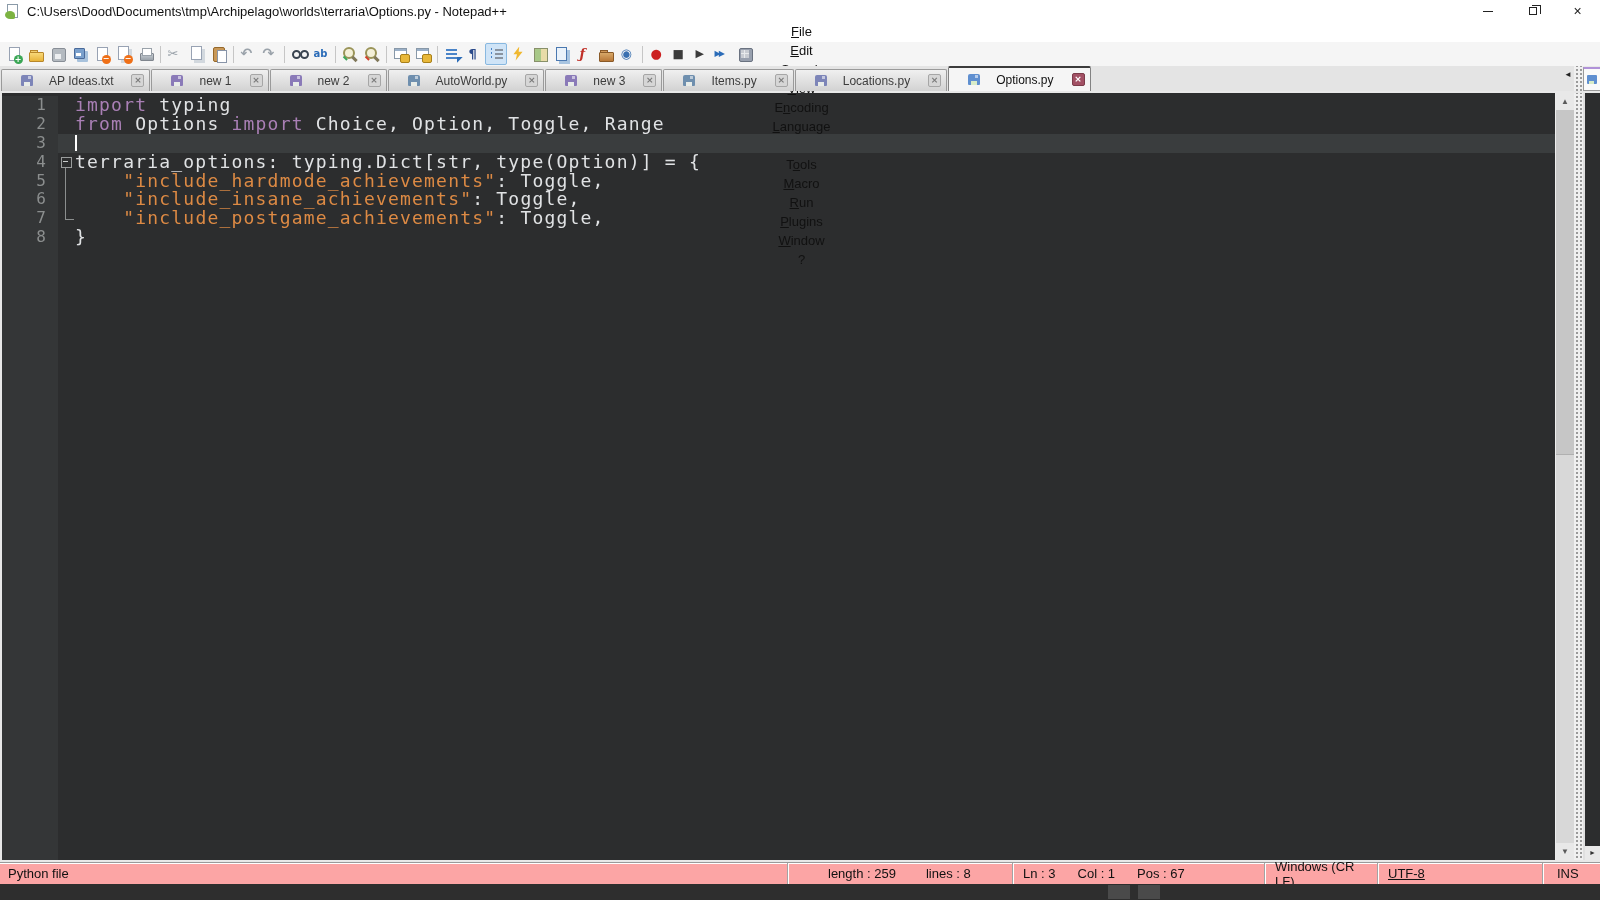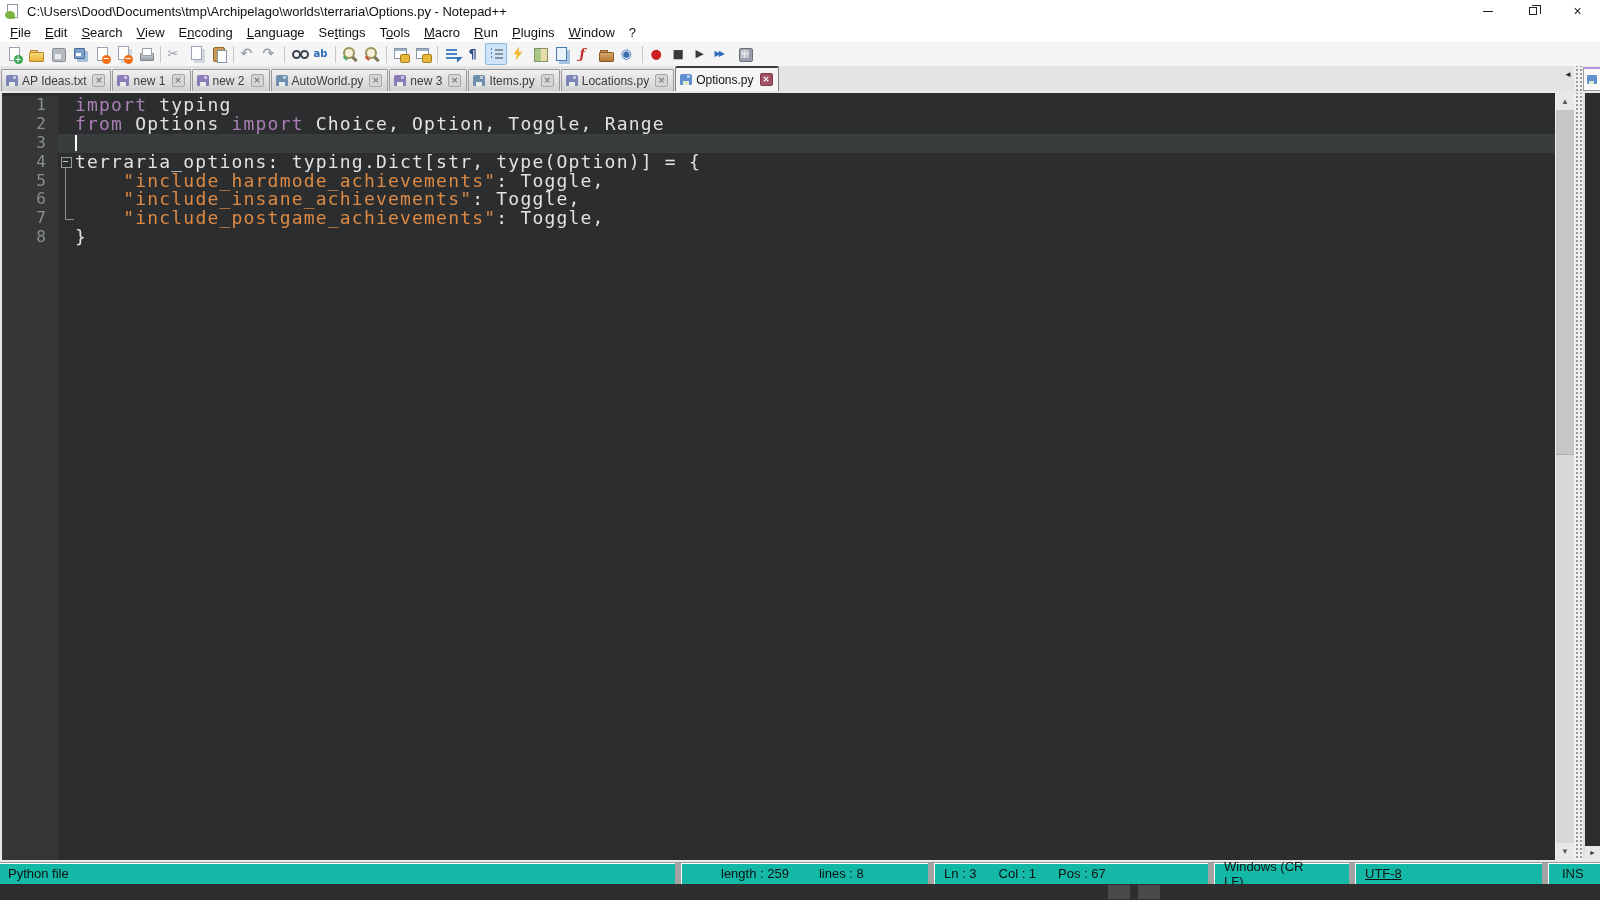--- a/index.html
+++ b/index.html
@@ -13,21 +13,21 @@
   .app-icon .chameleon { position:absolute; left:0; bottom:0; width:10px; height:8px; background:#7cb342; border-radius:50% 50% 20% 50%; }
   .title-text { font-size:13px; color:#111; }
   .win-controls { margin-left:auto; display:flex; height:100%; }
   .win-btn { width:45px; height:22px; display:flex; align-items:center; justify-content:center; color:#222; }
   .win-btn .bar { width:10px; height:1px; background:#222; }
   .win-btn .restore { width:8px; height:8px; border:1px solid #222; position:relative; background:#fff; }
   .win-btn .restore::before { content:""; position:absolute; left:2px; top:-3px; width:8px; height:8px; border:1px solid #222; border-left:none; border-bottom:none; }
   .win-btn .x { font-size:14px; line-height:14px; }
 
   
-  .menubar { height:20px; background:#ffffff; display:flex; align-items:center; padding-left:3px; }
+  .menubar { height:20px; background:#ffffff; display:flex; align-items:center; padding-left:3px;flex-direction:column; }
   .menu-item { font-size:13px; color:#111; padding:2px 7px; }
   .menu-item .mn { text-decoration:underline; }
 
   
   .toolbar { height:24px; background:#f5f5f5; display:flex; align-items:center; padding-left:3px; }
   .tbtn { width:22px; height:22px; display:flex; align-items:center; justify-content:center; border:1px solid transparent; border-radius:2px; }
   .tbtn.pressed { background:#cfe4f7; border-color:#88b8e0; }
   .tsep { width:1px; height:17px; background:#c6c6c6; margin:0 3px; }
   .ti { width:17px; height:17px; position:relative; font-family:"DejaVu Sans",sans-serif; }
   .ti::before,.ti::after { position:absolute; }
@@ -72,21 +72,21 @@
   .i-monitoring::before { content:"\25C9"; left:1px; top:0; font-size:13px; line-height:16px; color:#3a70b0; }
   .i-record-macro::before { content:"\25CF"; left:2px; top:0; font-size:13px; line-height:16px; color:#cc2020; }
   .i-stop-macro::before { content:"\25A0"; left:2px; top:0; font-size:12px; line-height:16px; color:#3a3a3a; }
   .i-play-macro::before { content:"\25B6"; left:3px; top:0; font-size:11px; line-height:16px; color:#3a3a3a; }
   .i-run-macro-multiple::before { content:"\25B6\25B6"; left:0; top:2px; font-size:8px; line-height:12px; letter-spacing:-2px; color:#2b6cb8; }
   .i-save-macro::before { content:""; left:2px; top:2px; width:12px; height:12px; background:#98a0ae; border:1px solid #6a7280; border-radius:2px; }
   .i-save-macro::after { content:""; left:4px; top:4px; width:8px; height:8px; background:linear-gradient(#e8eaec,#e8eaec) 0 3px/8px 1px no-repeat,linear-gradient(#e8eaec,#e8eaec) 3px 0/1px 8px no-repeat,#c8ccd2; }
 
   
   .tabbar { height:25px; background:#e4e4e4; display:flex; align-items:flex-end; padding-left:1px; position:relative; }
-  .tab { display:flex; align-items:center; gap:4px; height:22px; margin-right:1px; padding:0 5px 0 4px; background:linear-gradient(#f0f0f0,#d2d2d2); border:1px solid #9a9a9a; border-bottom:none; border-radius:2px 2px 0 0; font-size:12px; color:#3c3c3c; }
+  .tab { display:flex; align-items:center; gap:16px; height:22px; margin-right:1px; padding:0 5px 0 19px; background:linear-gradient(#f0f0f0,#d2d2d2); border:1px solid #9a9a9a; border-bottom:none; border-radius:2px 2px 0 0; font-size:12px; color:#3c3c3c; }
   .tab.active { height:25px; background:#f5f5f5; border-color:#828282; border-top:2px solid #3c3c3c; color:#111; position:relative; z-index:2; }
   .floppy { width:12px; height:11px; border-radius:2px 2px 1px 1px; position:relative; flex:0 0 auto; }
   .floppy::before { content:""; position:absolute; left:3px; bottom:0; width:6px; height:4px; background:#e8ece8; }
   .floppy::after { content:""; position:absolute; right:2px; top:1px; width:3px; height:3px; background:rgba(255,255,255,.55); }
   .tab.active .floppy::before { background:#d8ecc8; }
   .tabx { width:13px; height:13px; margin-left:2px; background:#d6d6d6; border:1px solid #a6a6a6; border-radius:2px; color:#7a7a7a; font:bold 9px/11px "DejaVu Sans",sans-serif; text-align:center; }
   .tab.active .tabx { background:#a25064; border-color:#7c3c4a; color:#fff; }
   .tab-scroll { margin:4px 2px auto auto; font-size:8px; color:#222; line-height:10px; }
   .sliver-tabzone { width:17px; height:25px; background:#e9e9e9; display:flex; align-items:flex-end; }
   .sliver-tab { width:100%; height:24px; background:#fafafa; border:1px solid #9a9a9a; border-top:2px solid #b092d8; border-right:none; display:flex; align-items:center; padding-left:3px; }
@@ -116,22 +116,22 @@
   .vscroll { width:19px; flex:0 0 auto; background:#d8d8d8; display:flex; flex-direction:column; border-left:1px solid #ececec; }
   .sb-btn { height:17px; background:#e8e8e8; color:#5a5a5a; font-size:8px; line-height:17px; text-align:center; }
   .sb-track { flex:1; position:relative; }
   .sb-thumb { position:absolute; left:0; top:0; width:100%; height:47%; background:#c6c6c6; border-bottom:1px solid #b0b0b0; }
   .splitter { width:9px; flex:0 0 auto; background:#f0f0f0; background-image:radial-gradient(#9a9a9a 1px, transparent 1.2px); background-size:4px 4px; background-position:1px 2px; }
   .splitter-top { position:absolute; right:17px; top:0; width:9px; height:25px; background:#f0f0f0; background-image:radial-gradient(#9a9a9a 1px, transparent 1.2px); background-size:4px 4px; background-position:1px 2px; }
   .sliver-body { width:17px; flex:0 0 auto; background:var(--editor-bg); border-left:2px solid #e0e0e0; display:flex; flex-direction:column; justify-content:flex-end; }
   .sliver-arrow { height:14px; background:#e9e9e9; color:#333; font-size:7px; line-height:14px; text-align:center; }
 
   
-  .statusbar { height:22px; background:#14b8a6; border-top:1px solid #9a9a9a; box-shadow:inset 0 1px 0 #ffffff; display:flex; font-size:13px; color:#111;gap:28px; }
-  .sb-sec { height:100%; display:flex; align-items:center; border-left:6px solid #a3a3a3; box-shadow:inset 1px 0 0 #ffffff; padding-left:10px; }
+  .statusbar { height:22px; background:#fca5a5; border-top:1px solid #9a9a9a; box-shadow:inset 0 1px 0 #ffffff; display:flex; font-size:13px; color:#111; }
+  .sb-sec { height:100%; display:flex; align-items:center; border-left:1px solid #a3a3a3; box-shadow:inset 1px 0 0 #ffffff; padding-left:10px; }
   .sb-sec:first-child { border-left:none; box-shadow:none; flex:1; padding-left:8px; }
   .sec-length { width:225px; padding-left:40px; gap:30px; }
   .sec-pos { width:252px; gap:22px; }
   .sec-eol { width:113px; }
   .sec-enc { width:125px;text-decoration:underline; }
   .sec-ins { width:58px; padding-left:14px;margin-left:40px; }
 
   .bottomstrip { height:16px; background:#2e2e2e; position:relative; }
   .bs-block { position:absolute; top:1px; height:14px; width:22px; background:#4a4a4a; }
 </style>

